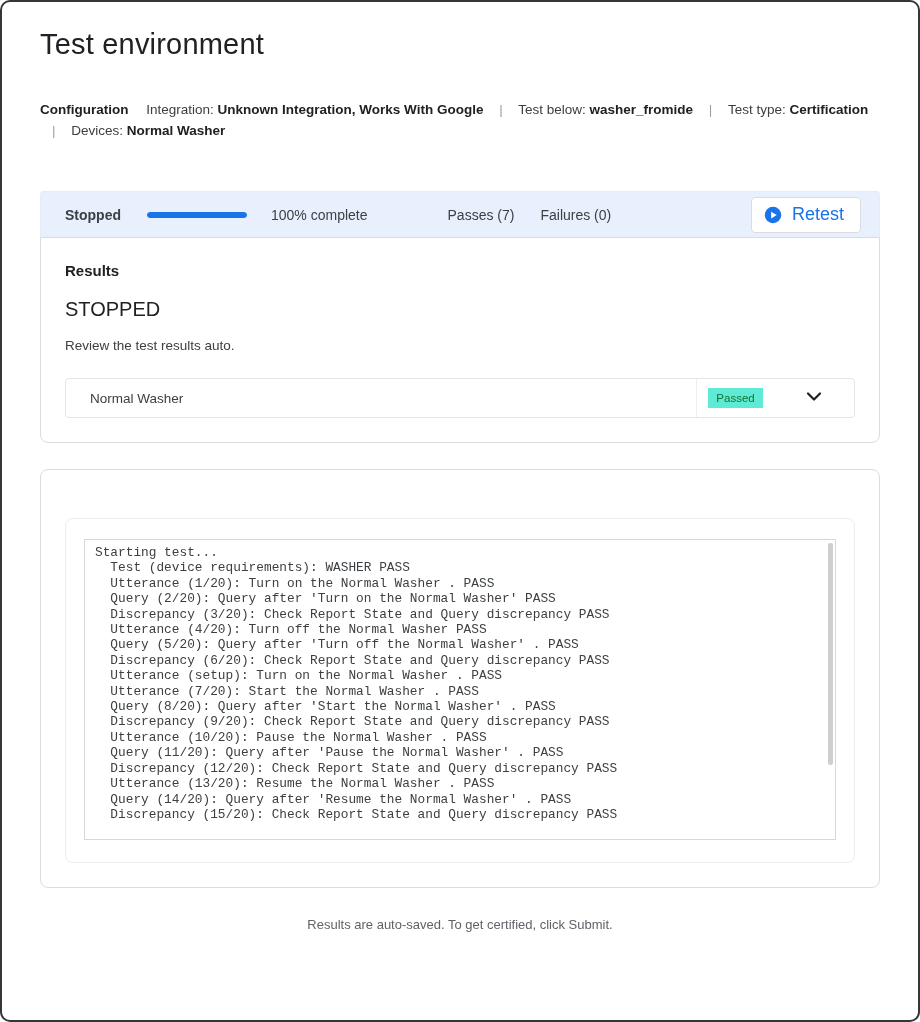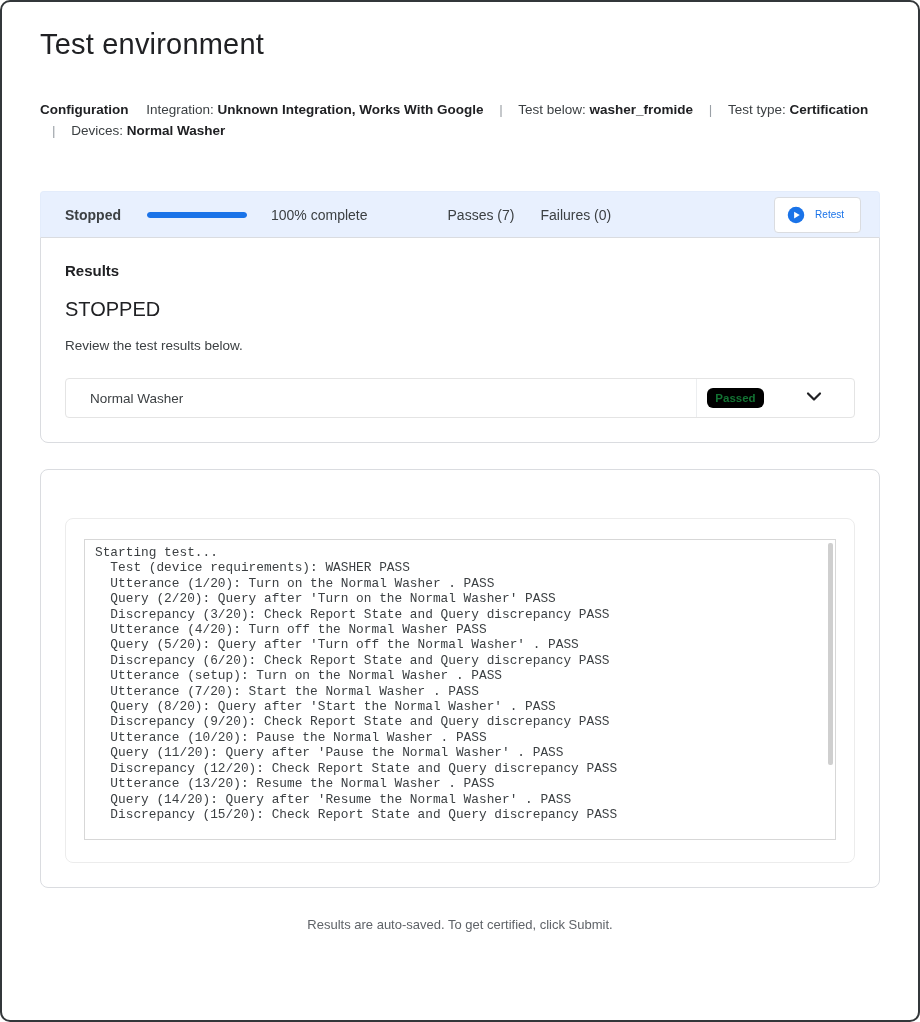--- a/index.html
+++ b/index.html
@@ -62,21 +62,21 @@
   .failures-label { margin-left: 26px; }
   .retest-button {
     margin-left: auto;
     display: flex; align-items: center; gap: 10px;
     background: #fff;
     border: 1px solid #dadce0;
     border-radius: 4px;
     height: 36px;
     padding: 0 16px 0 12px;
     color: #1a73e8;
-    font-size: 10px;
+    font-size: 18px;
     font-weight: 500;
     cursor: pointer;
   }
   .retest-button svg { display:block; }
 
   
   .card {
     background: #fff;
     border: 1px solid #dadce0;
     border-radius: 8px;
@@ -99,26 +99,25 @@
   }
   .device-name { font-size: 13.5px; color: #3c4043; }
   .row-status-cell {
     margin-left: auto;
     align-self: stretch;
     width: 78px;
     border-left: 1px solid #eceef0;
     display: flex; align-items: center; justify-content: center;
   }
   .status-badge {
-    background: #000000;
+    background: #5eead4;
     color: #137333;
     font-size: 11.5px;
     padding: 4px 8px;
-    border-radius: 6px;
-    font-weight: bold;
+    border-radius: 0;
   }
   .row-chevron-cell {
     width: 80px;
     display: flex; align-items: center; justify-content: center;
   }
 
   
   .logs-card { margin-top: 26px; }
   .logs-inner {
     margin-top: 24px;
@@ -203,21 +202,21 @@
             <path d="M9.5 7.5 L17 12 L9.5 16.5 Z" fill="#ffffff"></path>
           </svg>
       </span>
       <span>Retest</span>
     </button>
   </div>
 
   <div class="card results-card">
     <div class="card-heading">Results</div>
     <div class="results-status">STOPPED</div>
-    <div class="results-desc">Review the test results below.</div>
+    <div class="results-desc">Review the test results auto.</div>
 
     <div class="device-row">
       <span class="device-name">Normal Washer</span>
       <div class="row-status-cell">
         <span class="status-badge">Passed</span>
       </div>
       <div class="row-chevron-cell">
         <span>
           <svg width="24" height="24" viewBox="0 0 24 24" fill="none" stroke="#202124" stroke-width="2.2" stroke-linecap="round" stroke-linejoin="round">
               <polyline points="6 9.5 12 15.5 18 9.5"></polyline>

